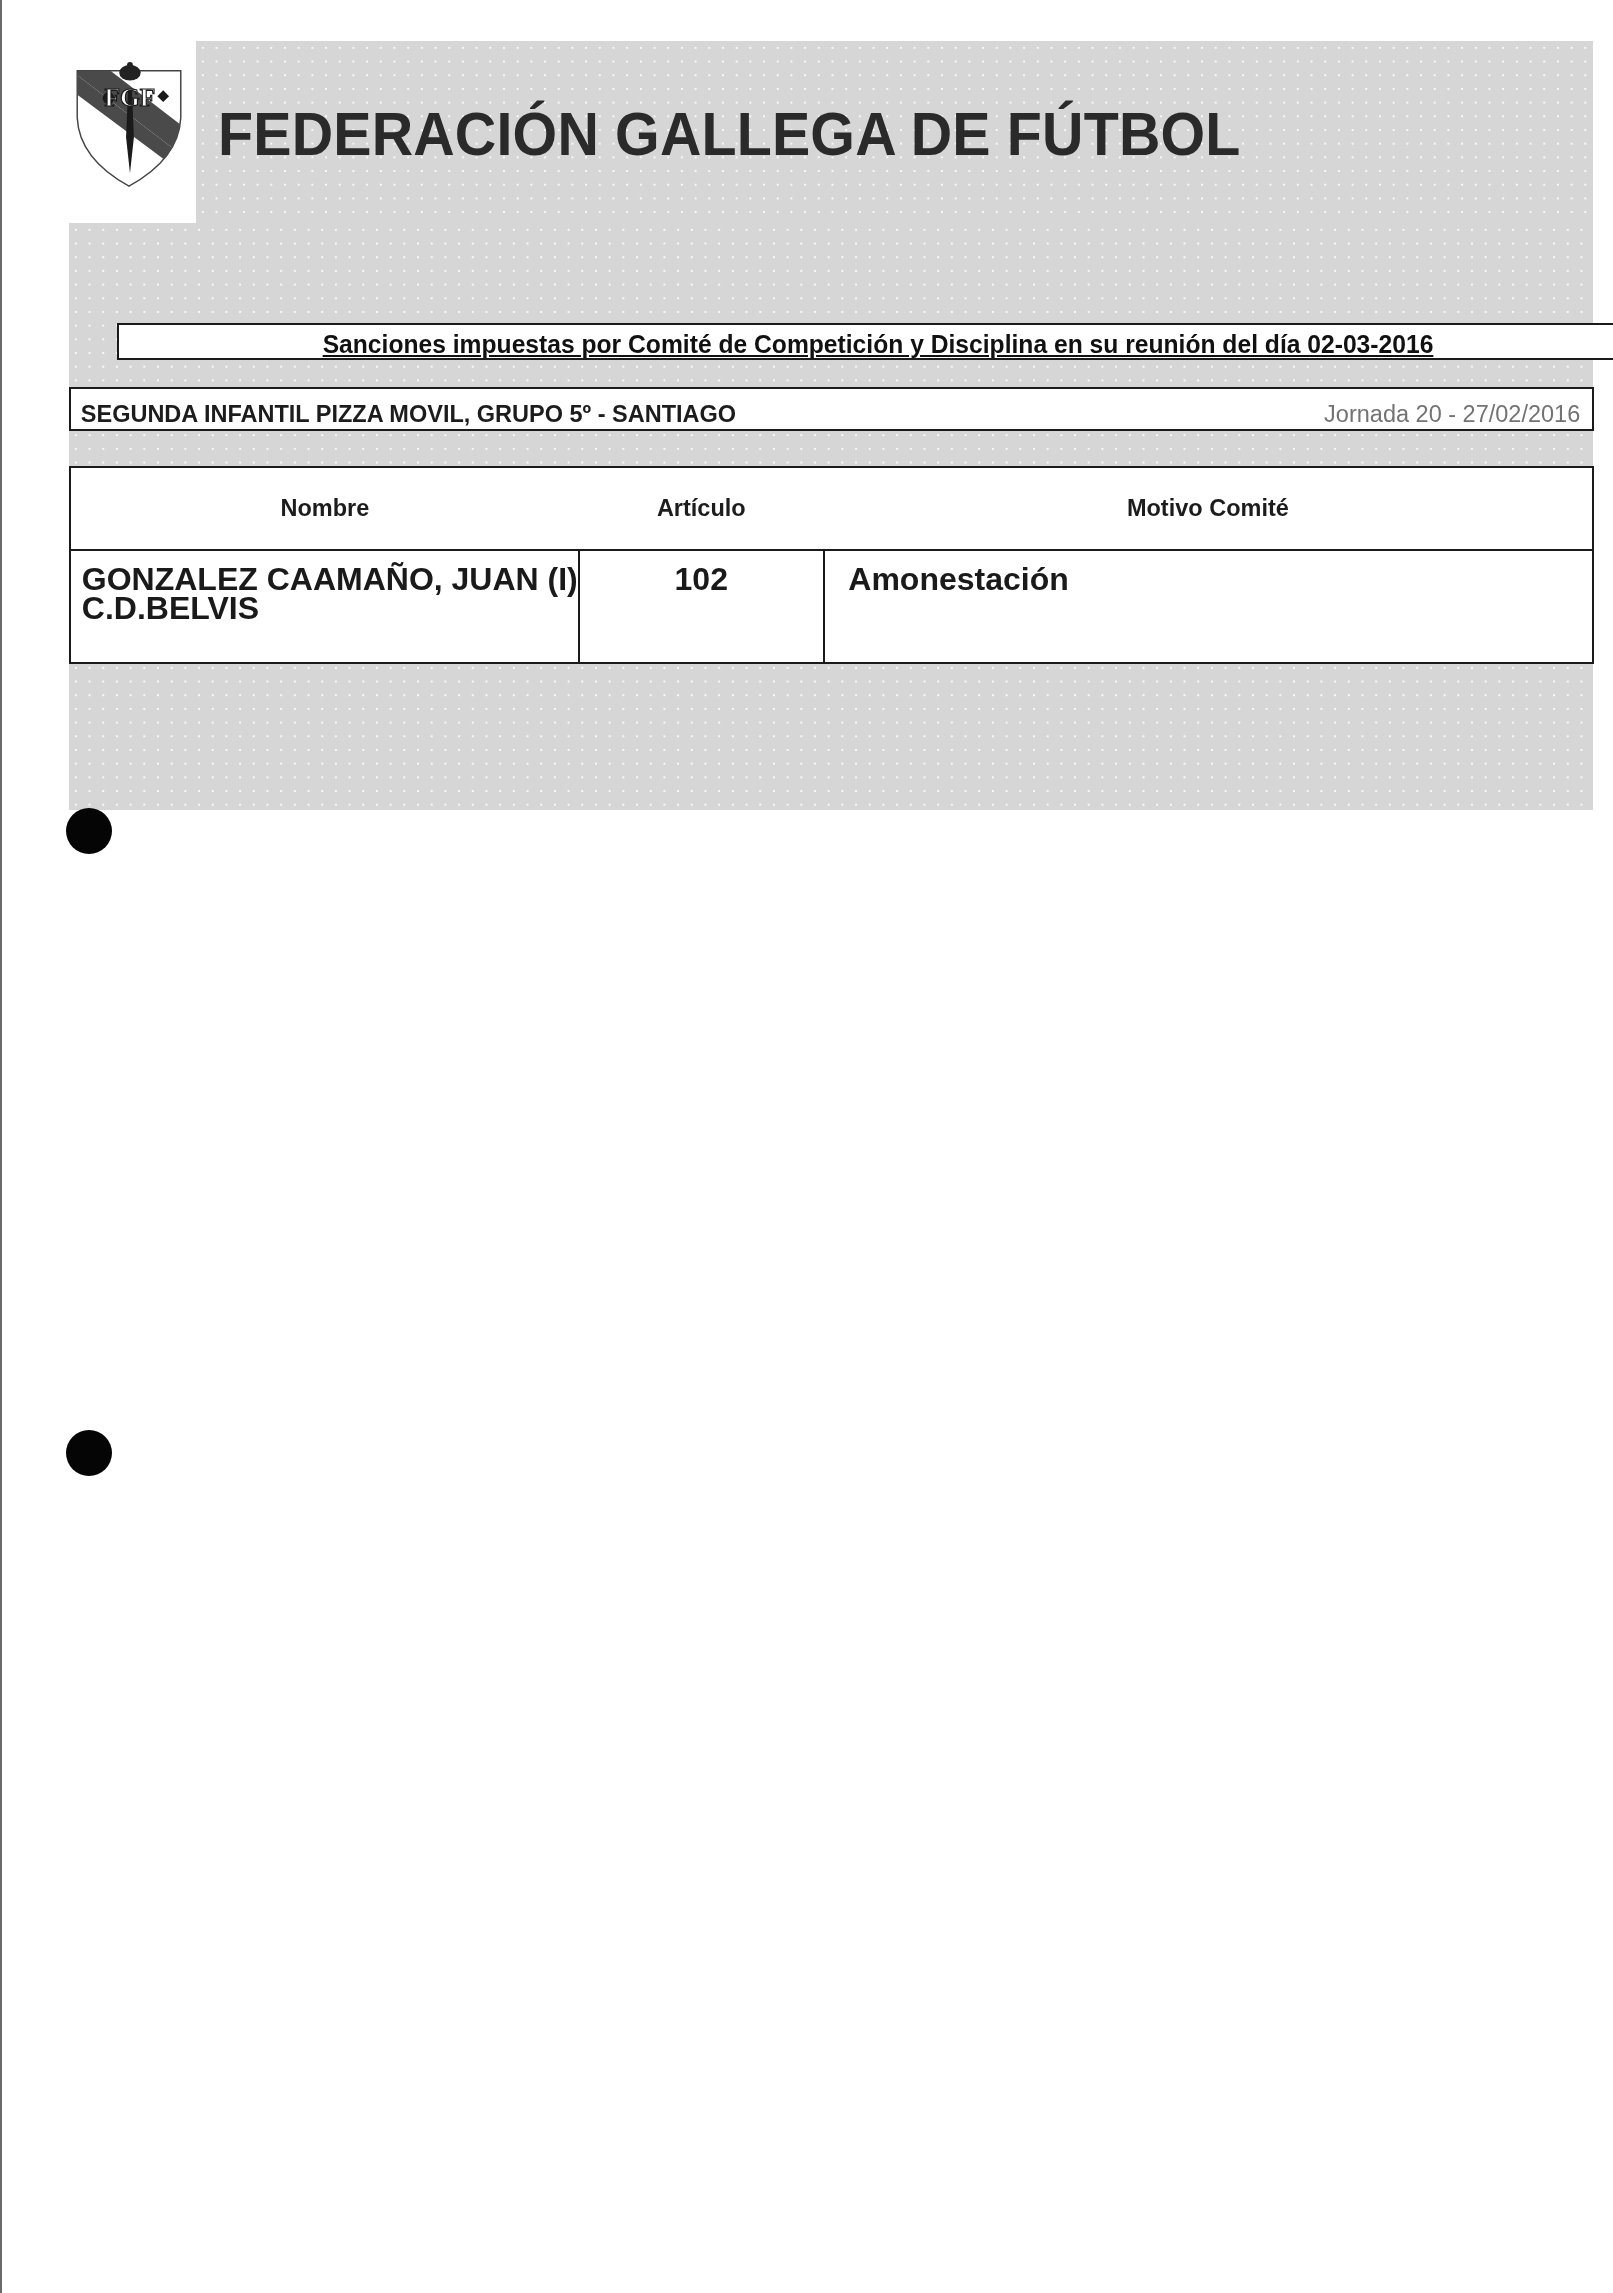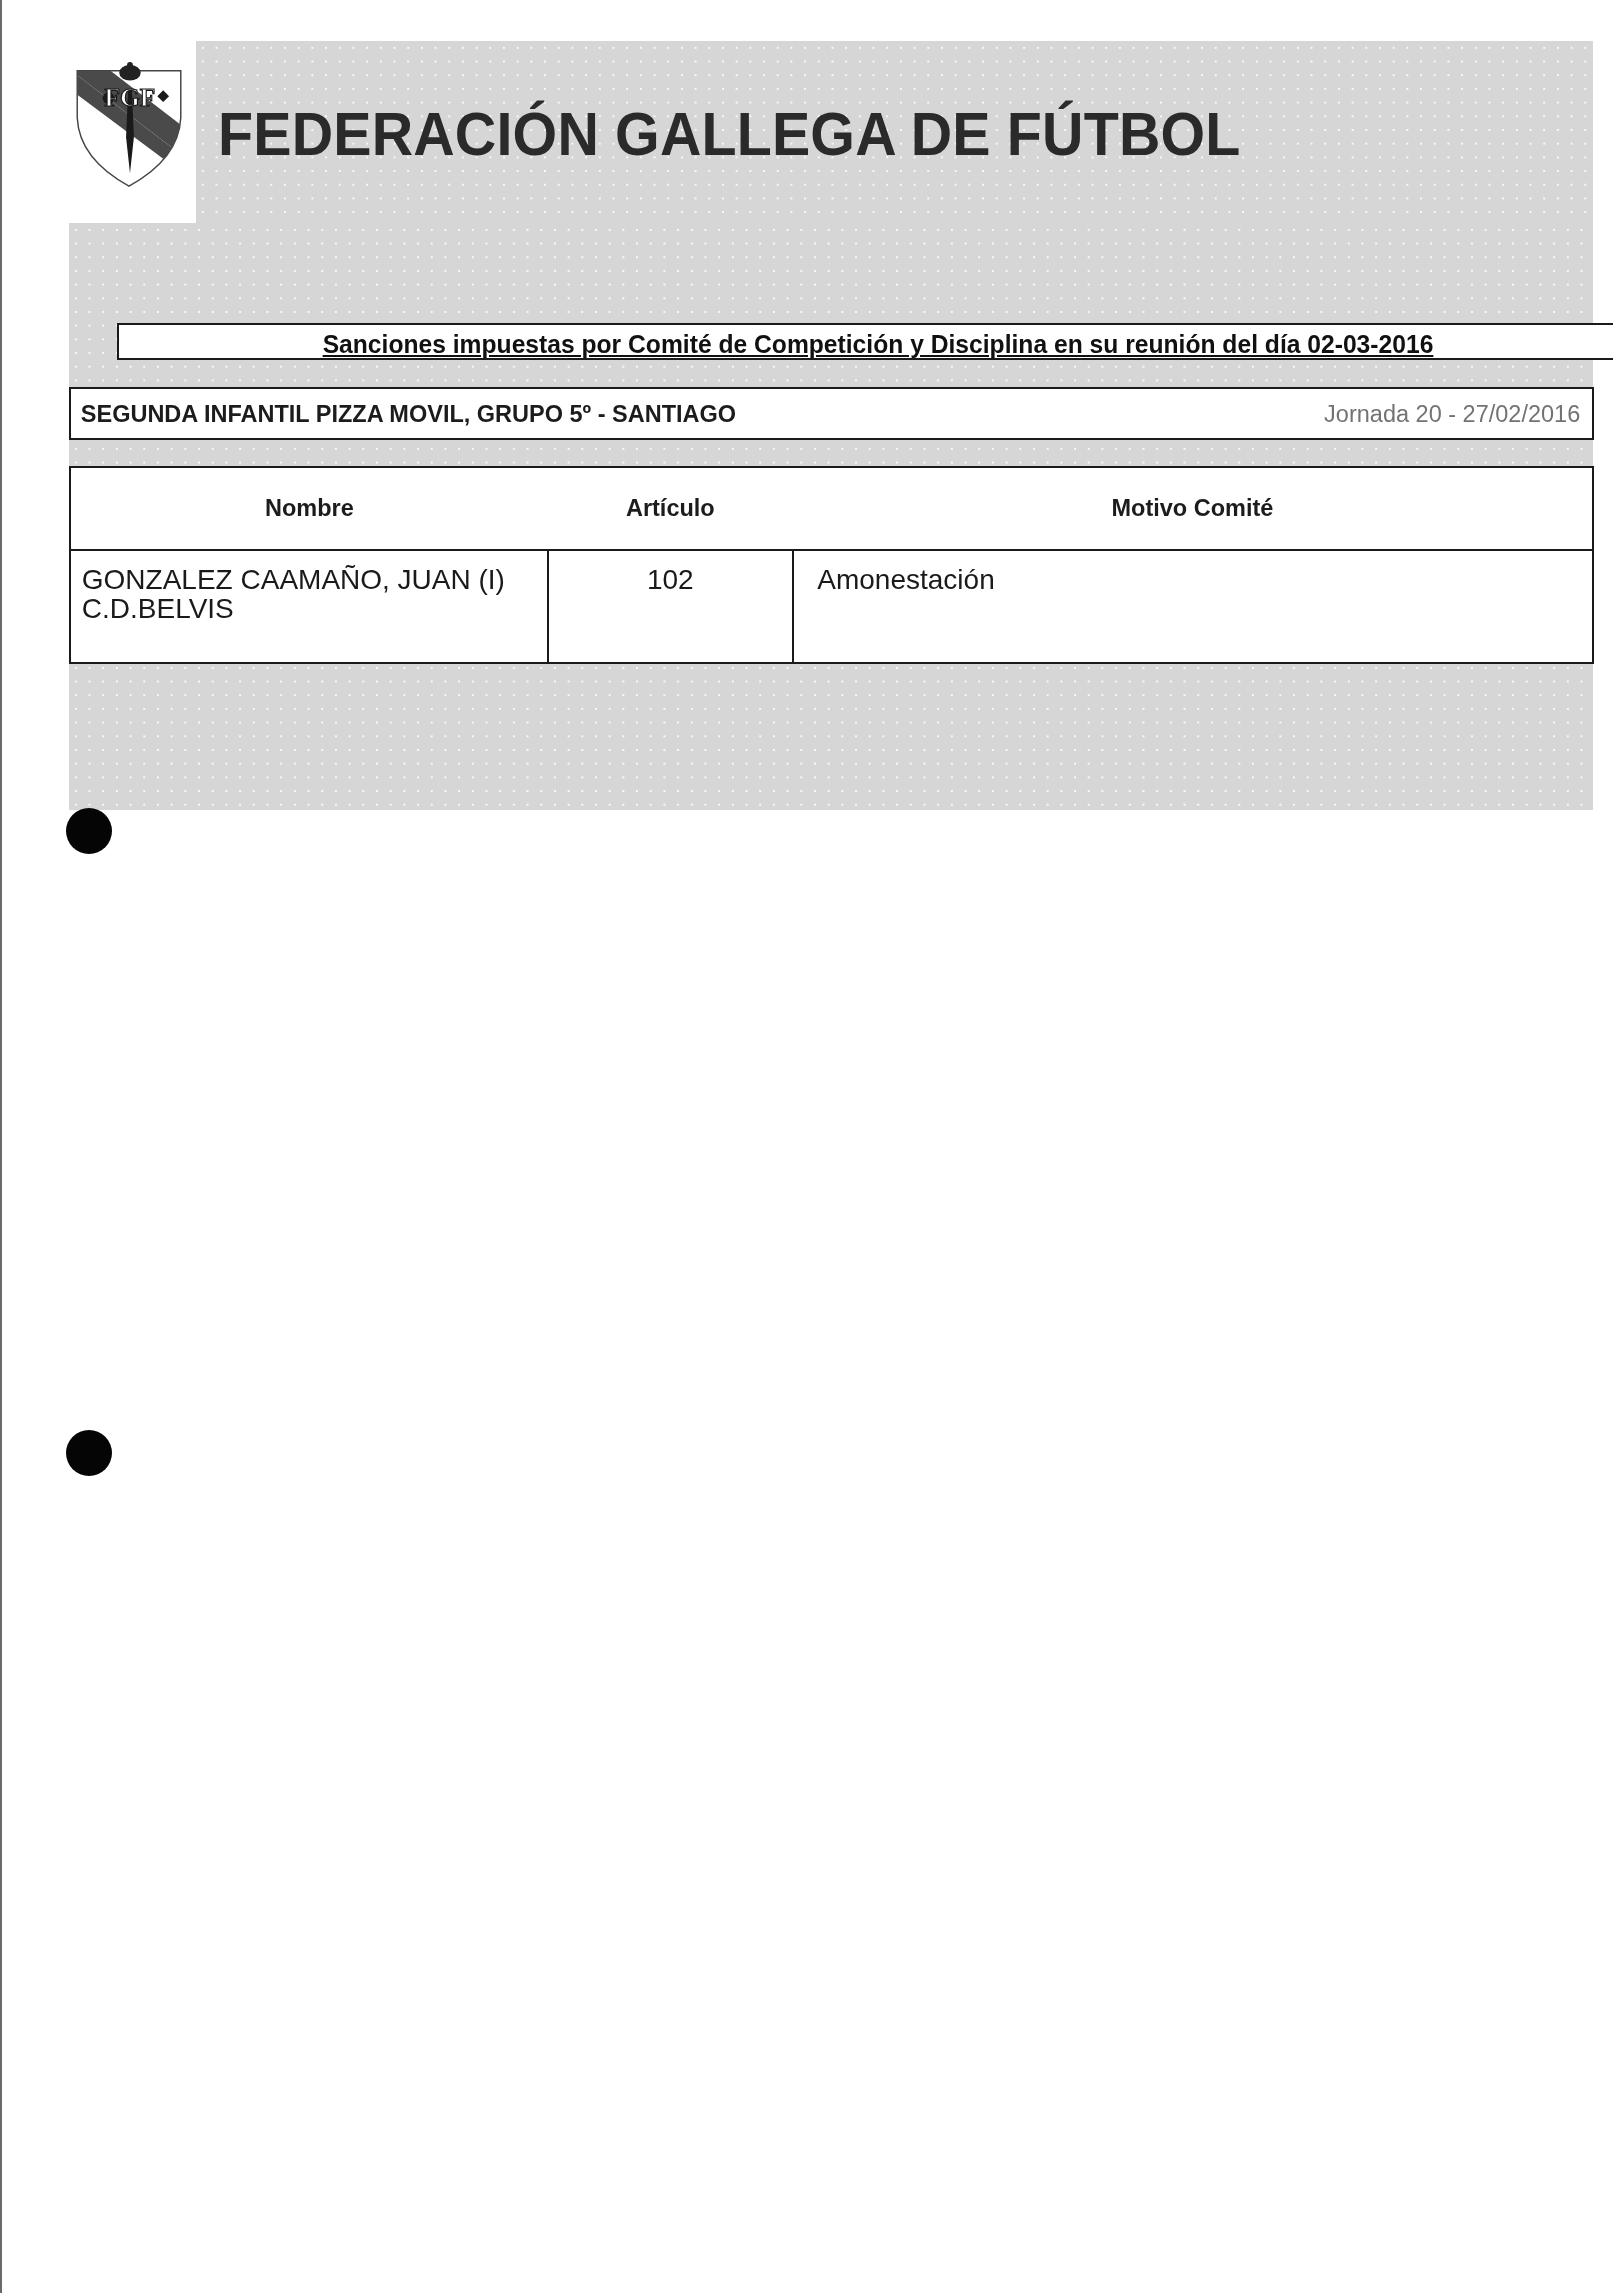--- a/index.html
+++ b/index.html
@@ -34,42 +34,42 @@
   }
   .box {
     position: absolute; background: #fff; border: 2.9px solid #1a1a1a; box-sizing: border-box;
   }
   .box1 { left: 69px; top: 323px; width: 1522px; height: 37px; margin-left: 48px; }
   .box1 .txt {
     position: absolute; left: 0; right: 0; top: 3.9px; text-align: center;
     font-size: 26.5px; font-weight: bold; text-decoration: underline;
     white-space: nowrap; color: #111; transform: scaleX(0.93);
   }
-  .box2 { left: 69px; top: 387px; width: 1525px; height: 53px; }
+  .box2 { left: 69px; top: 387px; width: 1525px; height: 44px; }
   .box2 .left {
     position: absolute; left: 9.8px; top: 11.8px; font-size: 23.5px; font-weight: bold; color: #1c1c1c;
     white-space: nowrap;
   }
   .box2 .right {
     position: absolute; right: 11.8px; top: 11.8px; font-size: 23.5px; color: #737373; white-space: nowrap;
   }
   table.sanc {
     position: absolute; left: 69px; top: 466px; width: 1525px;
     border-collapse: collapse; background: #fff;
   }
   table.sanc th, table.sanc td {
     border: 2.9px solid #1a1a1a; padding: 16px; vertical-align: top;
   }
   table.sanc thead th {
     height: 49px; font-size: 23.5px; font-weight: bold; text-align: center;
     vertical-align: middle; border-left: none; border-right: none; color: #1c1c1c;
   }
   table.sanc thead th:first-child { border-left: 2.9px solid #1a1a1a; }
   table.sanc thead th:last-child { border-right: 2.9px solid #1a1a1a; }
-  table.sanc tbody td { height: 81px; font-size: 28px; line-height: 29px; }
+  table.sanc tbody td { height: 81px; font-size: 32px; line-height: 29px; font-weight: bold; }
   td.c-name { width: 465px; padding: 13.7px 0 0 10.8px !important; }
   td.c-art { width: 211px; text-align: center; padding-top: 13.7px !important; }
   td.c-mot { padding: 13.7px 0 0 23.5px !important; }
   tr.shaded td { background: #e8e8e8; }
   .name-line { display: block; white-space: nowrap; }
   .hole {
     position: absolute; width: 46px; height: 46px; border-radius: 50%; background: #050505;
   }
   .hole1 { left: 66px; top: 808px; }
   .hole2 { left: 66px; top: 1430px; }

